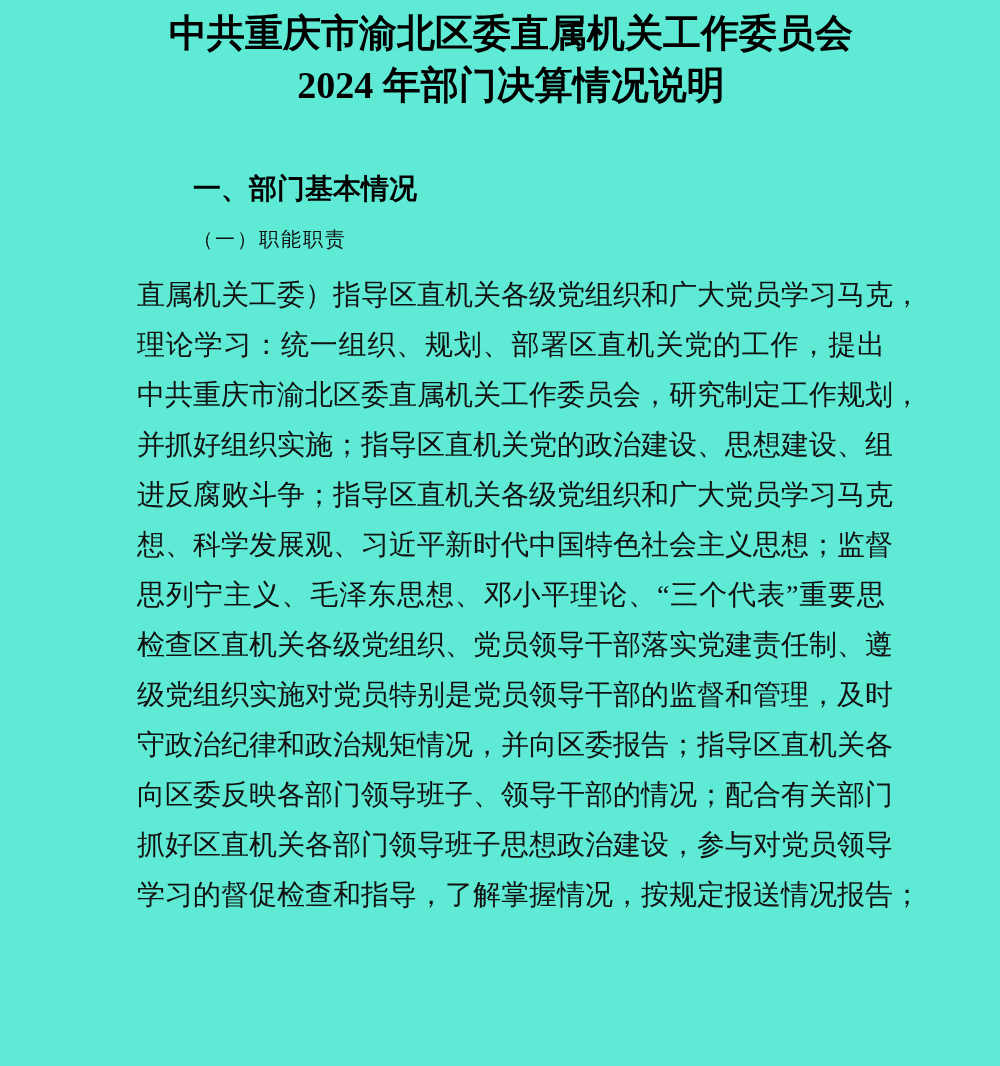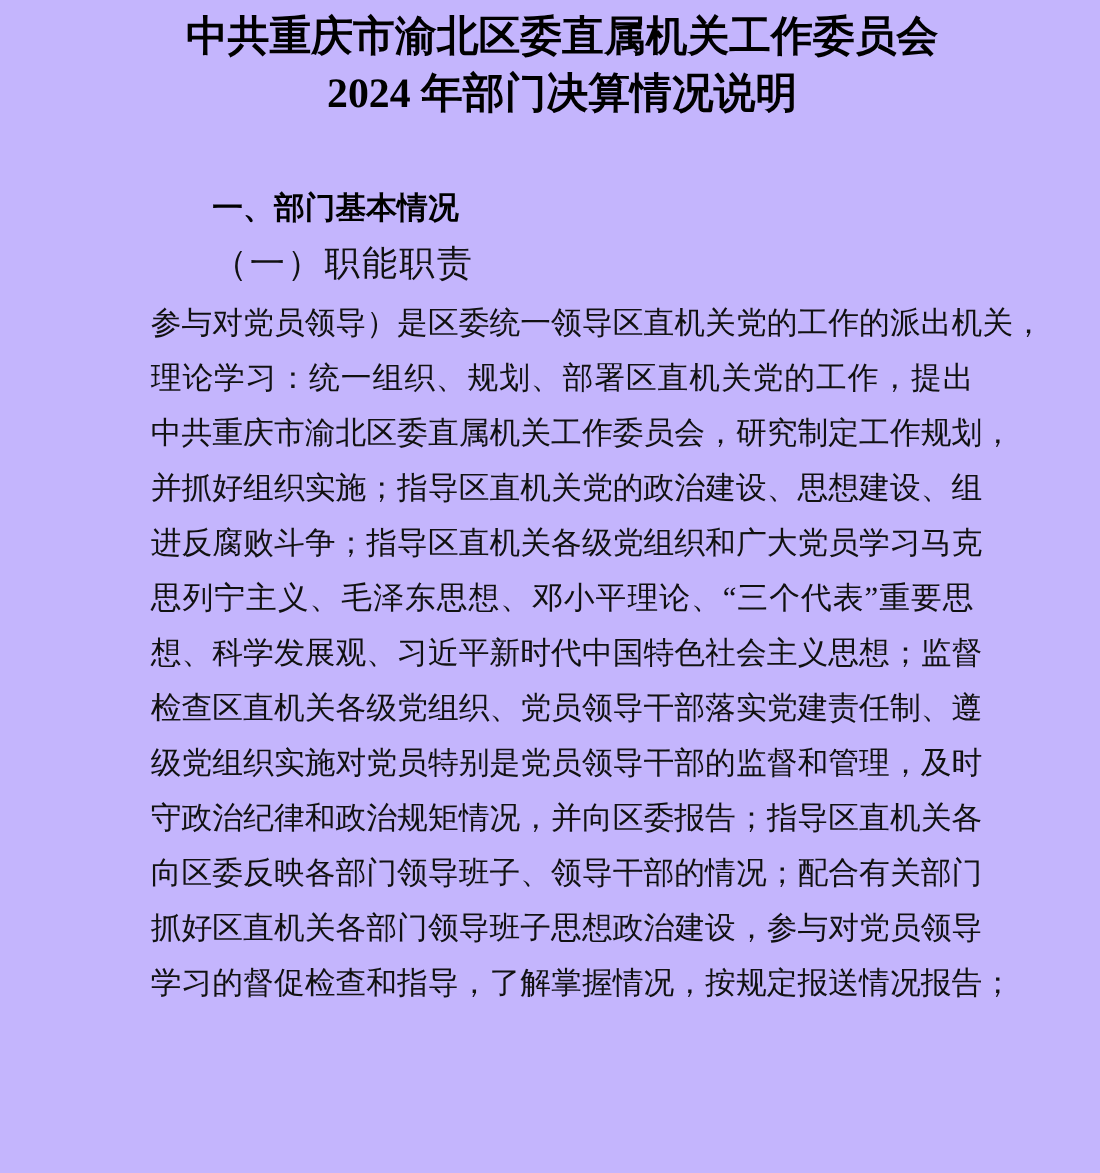--- a/index.html
+++ b/index.html
@@ -1,21 +1,21 @@
 <!DOCTYPE html>
 <html><head>
 <meta charset="utf-8">
 <style>
   * { margin: 0; padding: 0; box-sizing: border-box; }
   html, body { background: #ffffff; }
   .page {
     position: relative;
     width: 1000px;
     height: 1066px;
-    background: #c4b5fd;
+    background: #5eead4;
     overflow: hidden;
     color: #000000;
   }
   .content {
     margin-left: 137px;
     width: 748px;
   }
   .doc-title {
     margin-top: 7px;
     text-align: center;
@@ -31,21 +31,21 @@
     font-family: "Liberation Sans", sans-serif;
     font-weight: bold;
     font-size: 28px;
     line-height: 50px;
     color: #000000;
   }
   .subsection-heading {
     padding-left: 56px;
     font-family: "Liberation Serif", serif;
     font-weight: normal;
-    font-size: 32px;
+    font-size: 20px;
     line-height: 50px;
     letter-spacing: 2px;
     color: #111111;
   }
   .body-paragraph {
     margin-top: 6px;
     font-family: "Liberation Serif", serif;
     font-size: 28px;
     color: #111111;
   }
@@ -66,27 +66,27 @@
 
 <div class="page">
   <div class="content">
     <div class="doc-title">
       <div>中共重庆市渝北区委直属机关工作委员会</div>
       <div>2024 年部门决算情况说明</div>
     </div>
     <div class="section-heading">一、部门基本情况</div>
     <div class="subsection-heading">（一）职能职责</div>
     <div class="body-paragraph">
-        <div class="body-line">参与对党员领导）是区委统一领导区直机关党的工作的派出机关，</div>
+        <div class="body-line">直属机关工委）指导区直机关各级党组织和广大党员学习马克，</div>
         <div class="body-line">理论学习：统一组织、规划、部署区直机关党的工作，提出</div>
         <div class="body-line">中共重庆市渝北区委直属机关工作委员会，研究制定工作规划，</div>
         <div class="body-line">并抓好组织实施；指导区直机关党的政治建设、思想建设、组</div>
         <div class="body-line">进反腐败斗争；指导区直机关各级党组织和广大党员学习马克</div>
+        <div class="body-line">想、科学发展观、习近平新时代中国特色社会主义思想；监督</div>
         <div class="body-line">思列宁主义、毛泽东思想、邓小平理论、“三个代表”重要思</div>
-        <div class="body-line">想、科学发展观、习近平新时代中国特色社会主义思想；监督</div>
         <div class="body-line">检查区直机关各级党组织、党员领导干部落实党建责任制、遵</div>
         <div class="body-line">级党组织实施对党员特别是党员领导干部的监督和管理，及时</div>
         <div class="body-line">守政治纪律和政治规矩情况，并向区委报告；指导区直机关各</div>
         <div class="body-line">向区委反映各部门领导班子、领导干部的情况；配合有关部门</div>
         <div class="body-line">抓好区直机关各部门领导班子思想政治建设，参与对党员领导</div>
         <div class="body-line">学习的督促检查和指导，了解掌握情况，按规定报送情况报告；</div>
       </div>
   </div>
 </div>
 

